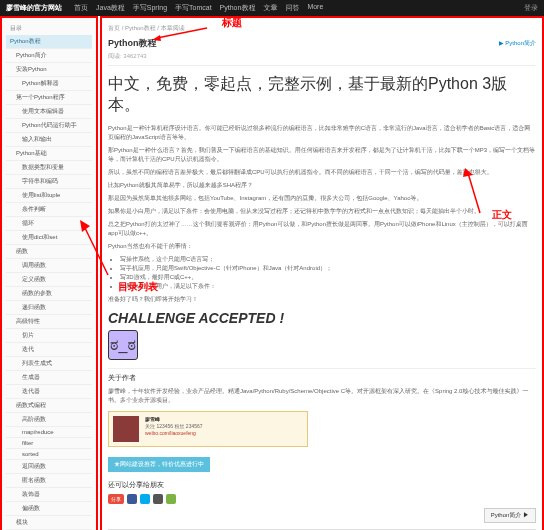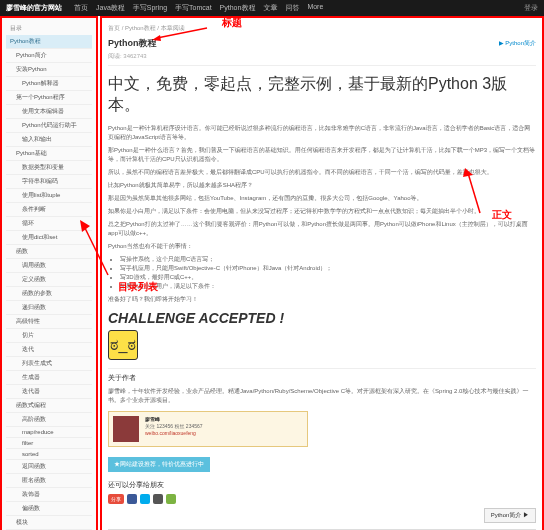--- a/index.html
+++ b/index.html
@@ -20,21 +20,21 @@
 .breadcrumb{font-size:6px;color:#999;margin-bottom:4px}
 .title-row{display:flex;justify-content:space-between;align-items:center}
 .title{font-size:9px;font-weight:bold;color:#333}
 .next-link{color:#08c;font-size:6px}
 .meta{font-size:6px;color:#aaa;margin:2px 0}
 .hero{font-size:16px;margin:8px 0;font-weight:normal}
 p{font-size:6px;color:#666;line-height:1.5;margin:4px 0}
 ul.bullets{list-style:disc;padding-left:12px;margin:4px 0}
 ul.bullets li{font-size:6px;color:#666;line-height:1.5}
 .challenge{font-size:14px;font-style:italic;font-weight:bold;color:#333;margin-top:6px}
-.face{width:30px;height:30px;border:1px solid #333;border-radius:3px;margin:4px 0;background:#fde047;display:flex;align-items:center;justify-content:center;font-size:16px}
+.face{width:30px;height:30px;border:1px solid #333;border-radius:3px;margin:4px 0;background:#c4b5fd;display:flex;align-items:center;justify-content:center;font-size:16px}
 .author-box{border:1px solid #e6c87d;background:#fdf6e3;padding:4px;display:flex;gap:6px;margin:6px 0;width:200px}
 .avatar{width:26px;height:26px;background:#8b3a3a}
 .author-info{font-size:5px;color:#666;line-height:1.4}
 .author-info a{color:#c0392b}
 .promo{background:#5bc0de;color:#fff;padding:3px 6px;font-size:6px;display:inline-block;margin:4px 0}
 .comment-title{font-size:7px;margin:4px 0}
 .share{display:flex;gap:3px;margin:4px 0}
 .share span{width:10px;height:10px;border-radius:2px}.s2{background:#3b5998}.s3{background:#00aced}.s4{background:#555}.s5{background:#7cb342}
 .comment-sec{border-top:1px solid #ddd;padding-top:4px;margin-top:6px}
 .next-btn{float:right;border:1px solid #ccc;padding:2px 6px;font-size:6px;color:#333;background:#f5f5f5}

